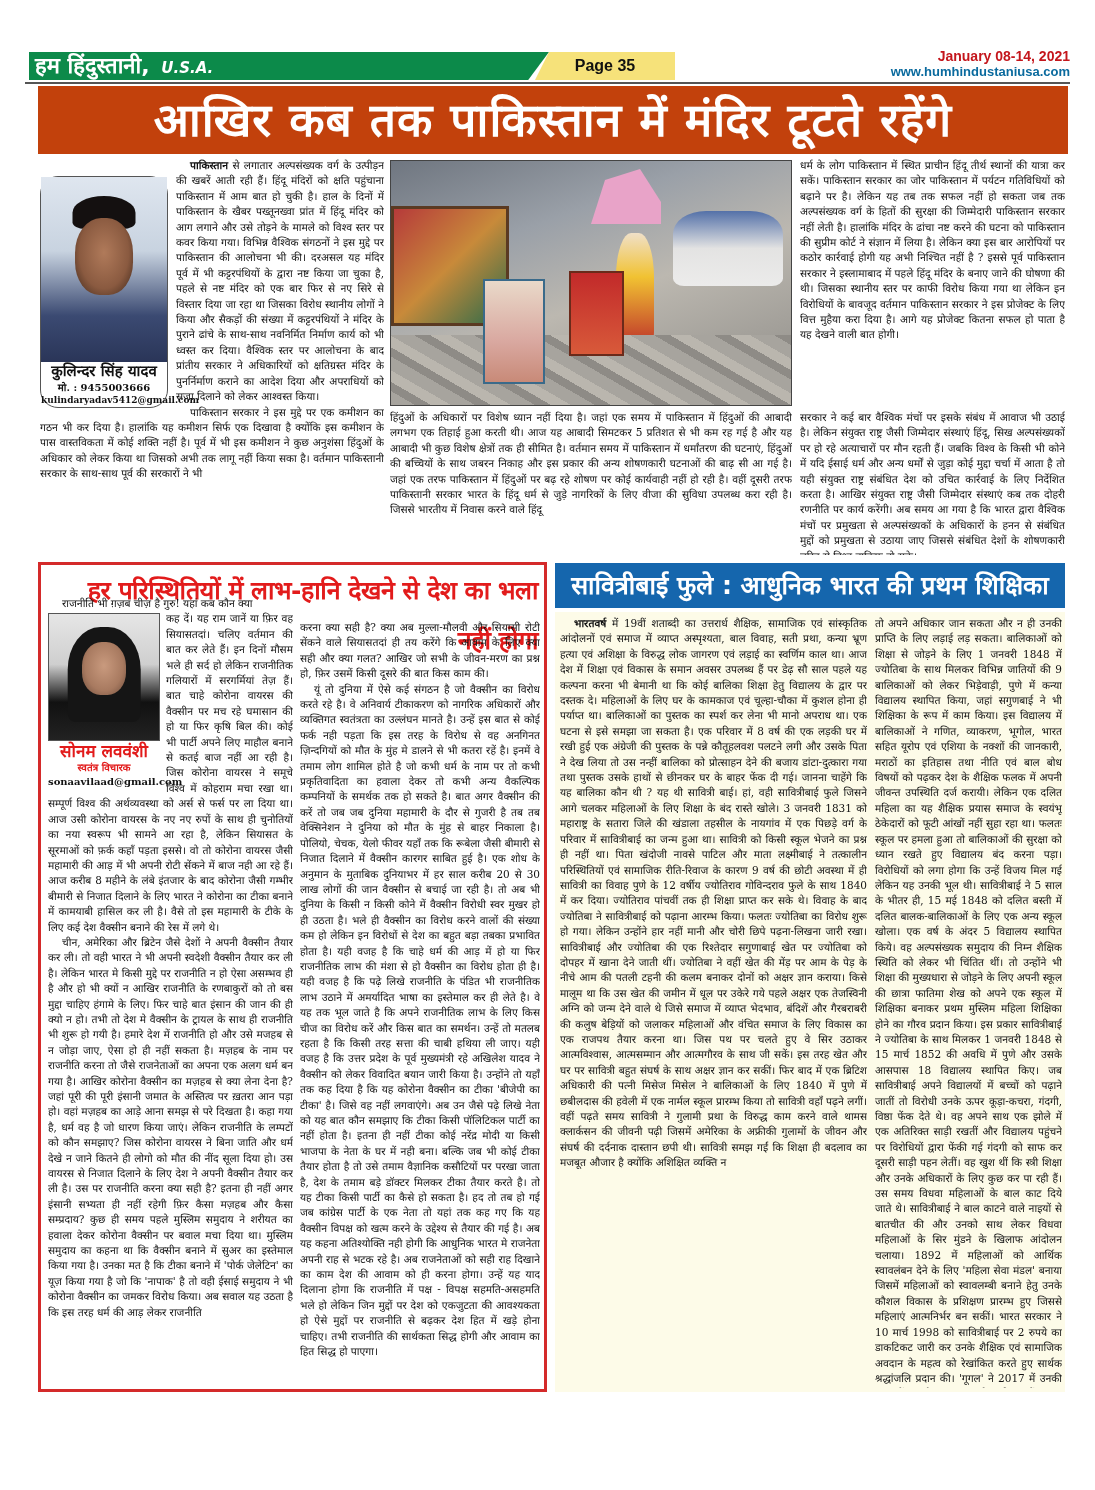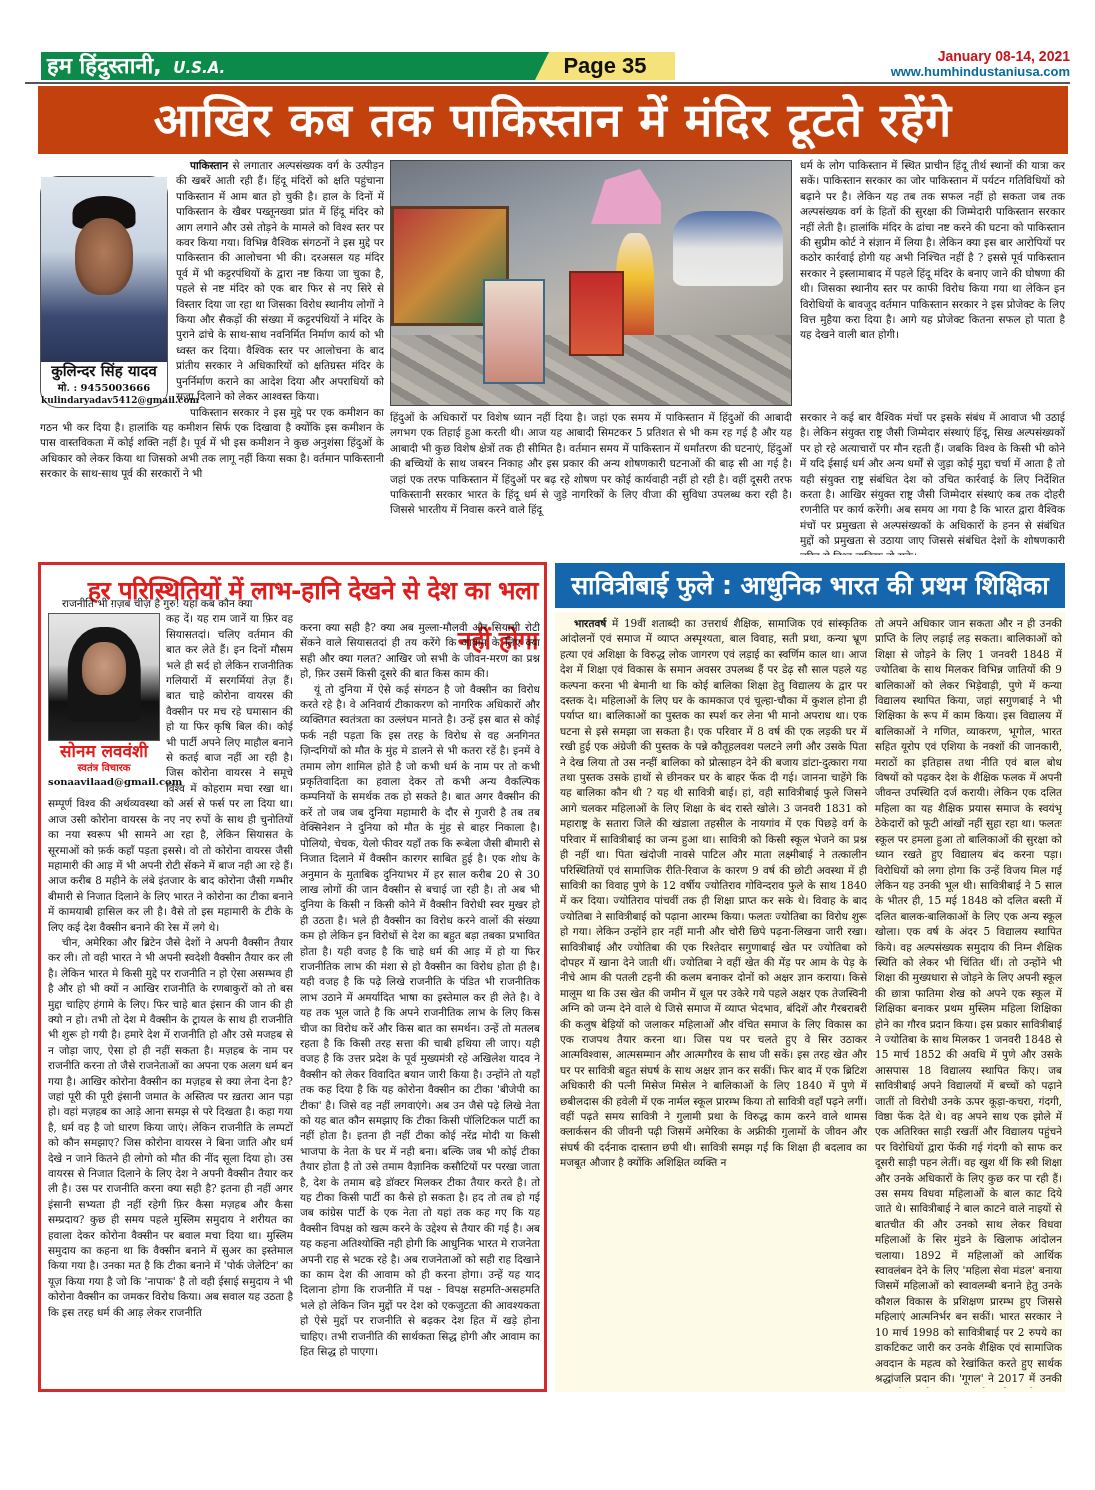--- a/index.html
+++ b/index.html
@@ -1,20 +1,20 @@
 <!DOCTYPE html>
 <html><head>
 <meta charset="utf-8">
 <style>
   * { box-sizing: border-box; margin: 0; padding: 0; }
   body { width: 1095px; height: 1490px; background: #ffffff; font-family: "DejaVu Serif", serif; color: #111; position: relative; overflow: hidden; }
   .masthead { position: absolute; left: 25px; top: 52px; width: 1045px; height: 30px; }
-  .mast-green { position: absolute; left: 16px; top: 0; width: 520px; height: 28px; background: #0c8a4a; color: #fff; font-family: "DejaVu Sans", sans-serif; font-weight: bold; font-size: 22px; line-height: 28px; padding-left: 6px; clip-path: polygon(0 0, 100% 0, 96% 100%, 0 100%); }
+  .mast-green { position: absolute; left: 4px; top: 0; width: 520px; height: 28px; background: #0c8a4a; color: #fff; font-family: "DejaVu Sans", sans-serif; font-weight: bold; font-size: 22px; line-height: 28px; padding-left: 6px; clip-path: polygon(0 0, 100% 0, 96% 100%, 0 100%); }
   .mast-green .usa { font-style: italic; font-size: 15px; margin-left: 4px; }
-  .mast-page { position: absolute; left: 510px; top: 0; width: 140px; height: 28px; background: #f6e27a; font-family: "Liberation Sans", sans-serif; font-weight: bold; font-size: 22px; line-height: 28px; text-align: center; clip-path: polygon(10% 0, 100% 0, 100% 100%, 0 100%); }
+  .mast-page { position: absolute; left: 510px; top: 0; width: 140px; height: 28px; background: #f6e27a; font-family: "Liberation Sans", sans-serif; font-weight: bold; font-size: 16px; line-height: 28px; text-align: center; clip-path: polygon(10% 0, 100% 0, 100% 100%, 0 100%); }
   .mast-right { position: absolute; right: 0; top: -4px; text-align: right; font-family: "Liberation Sans", sans-serif; font-weight: bold; }
   .mast-date { color: #c4161c; font-size: 14px; }
   .mast-url { color: #0a6a9e; font-size: 13px; }
   .mast-line { position: absolute; left: 25px; top: 82px; width: 1045px; height: 2px; background: #555; }
   .headline1 { position: absolute; left: 38px; top: 86px; width: 1030px; height: 68px; background: #c2410c; color: #fff; font-family: "DejaVu Sans", sans-serif; font-weight: bold; font-size: 46px; line-height: 68px; text-align: center; letter-spacing: 1px; }
   .col { position: absolute; font-size: 10.5px; line-height: 15.4px; text-align: justify; }
   .col p { text-indent: 14px; }
   .lead { font-weight: bold; }
   .author-box { float: left; width: 128px; margin: 2px 8px 2px 0; border: 1px solid #555; text-align: center; }
   .photo { width: 100%; background: linear-gradient(180deg, #dfe6ef 0%, #c8d3e0 40%, #3b4a72 75%, #2a3558 100%); position: relative; }

